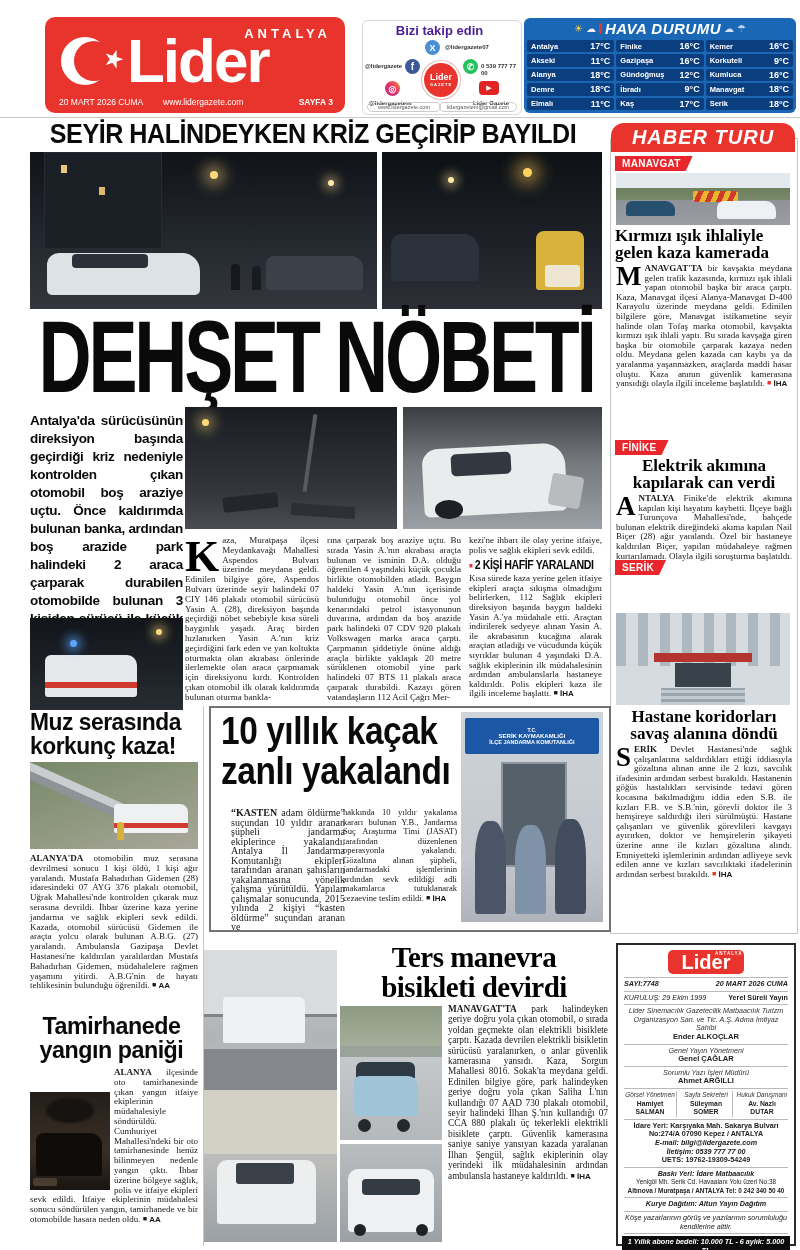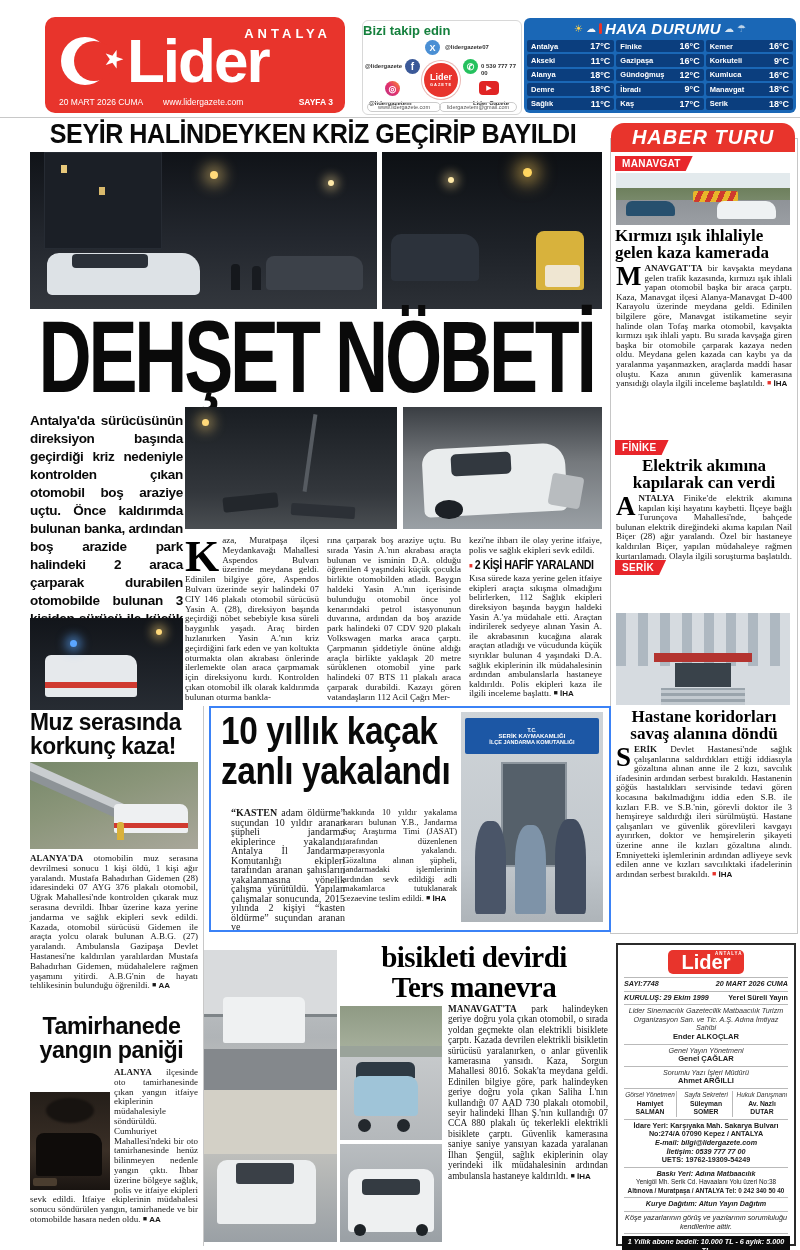--- a/index.html
+++ b/index.html
@@ -41,21 +41,21 @@
     <div class="abs" style="left:29px;top:24px;width:40px;height:40px;border-radius:50%;background:#e8342c"></div>
     <div class="abs" style="left:58px;top:28px;color:#fff;font-size:24px;transform:rotate(18deg)">★</div>
     <div class="abs ch" style="right:14px;top:9px;font-size:13px;letter-spacing:4px;color:#fff">ANTALYA</div>
     <div class="abs ch" style="left:82px;top:14px;font-size:62px;line-height:60px;color:#fff;letter-spacing:-2px">Lider</div>
     <div class="abs" style="left:14px;bottom:6px;font:8.5px 'Liberation Sans',sans-serif;color:#fff">20 MART 2026 CUMA</div>
     <div class="abs" style="left:118px;bottom:6px;font:8.5px 'Liberation Sans',sans-serif;color:#fff">www.lidergazete.com</div>
     <div class="abs" style="right:12px;bottom:6px;font:700 8.5px 'Liberation Sans',sans-serif;color:#fff">SAYFA 3</div>
   </div>
 
   <div class="abs" style="left:362px;top:20px;width:158px;height:93px;border:1.5px solid #d8d8d8;border-radius:6px;background:#fff">
-    <div class="abs" style="left:0;right:5px;top:2px;font:700 13px 'Liberation Sans',sans-serif;color:#15803d">Bizi takip edin</div>
+    <div class="abs" style="left:0;right:5px;top:2px;text-align:center;font:700 13px 'Liberation Sans',sans-serif;color:#4c1d95">Bizi takip edin</div>
     <div class="circle" style="left:62px;top:19px;width:15px;height:15px;background:#4a8fd4;font-size:9px">X</div>
     <div class="handle" style="left:82px;top:23px">@lidergazete07</div>
     <div class="circle" style="left:42px;top:38px;width:15px;height:15px;background:#3b5998;font-size:10px">f</div>
     <div class="handle" style="left:2px;top:42px">@lidergazete</div>
     <div class="circle" style="left:100px;top:38px;width:15px;height:15px;background:#25c15e;font-size:9px">✆</div>
     <div class="handle" style="left:118px;top:42px;width:38px">0 539 777 77 00</div>
     <div class="circle" style="left:22px;top:60px;width:15px;height:15px;background:linear-gradient(45deg,#c13584,#e1306c,#fd8d32);font-size:9px">◎</div>
     <div class="handle" style="left:6px;top:79px">@lidergazetem</div>
     <div class="abs" style="left:116px;top:60px;width:20px;height:14px;background:#e02424;border-radius:4px;display:flex;align-items:center;justify-content:center">
          <span style="color:#fff;font-size:7px">▶</span>
@@ -89,21 +89,21 @@
         </div>
       <div class="wcell">
           <span class="wname">Alanya</span>
           <span class="wtemp">18°C</span>
         </div>
       <div class="wcell">
           <span class="wname">Demre</span>
           <span class="wtemp">18°C</span>
         </div>
       <div class="wcell">
-          <span class="wname">Sağlık</span>
+          <span class="wname">Elmalı</span>
           <span class="wtemp">11°C</span>
         </div>
       <div class="wcell">
           <span class="wname">Finike</span>
           <span class="wtemp">16°C</span>
         </div>
       <div class="wcell">
           <span class="wname">Gazipaşa</span>
           <span class="wtemp">16°C</span>
         </div>
@@ -272,21 +272,21 @@
       <div style="left:20%;top:6%;width:60%;height:26%;background:#171310;border-radius:50%;filter:blur(1px)"></div>
       <div style="left:4%;bottom:4%;width:30%;height:8%;background:#4a3d2f;border-radius:2px"></div>
     </div>
     <span class="lead">ALANYA</span><span> ilçesinde oto tamirhanesinde çıkan yangın itfaiye ekiplerinin müdahalesiyle söndürüldü. Cumhuriyet Mahallesi'ndeki bir oto tamirhanesinde henüz bilinmeyen nedenle yangın çıktı. İhbar üzerine bölgeye sağlık, polis ve itfaiye ekipleri sevk edildi. İtfaiye ekiplerinin müdahalesi sonucu söndürülen yangın, tamirhanede ve bir otomobilde hasara neden oldu.</span>
     <span class="bullet">■</span>
     <span class="credit">AA</span>
   </div>
 
   <div class="hairline" style="left:203px;top:706px;width:1px;height:540px"></div>
 
-  <div class="abs" style="left:209px;top:706px;width:398px;height:222px;border:2px solid #3b82f6;background:#fff">
+  <div class="abs" style="left:209px;top:706px;width:398px;height:222px;border:2px solid #737373;background:#fff">
     <div class="ch" style="position:absolute;left:10px;top:4px;font-size:38px;line-height:38px;white-space:nowrap;transform:scaleX(.88);transform-origin:left">10 yıllık kaçak</div>
     <div class="ch" style="position:absolute;left:10px;top:44px;font-size:38px;line-height:38px;white-space:nowrap;transform:scaleX(.88);transform-origin:left">zanlı yakalandı</div>
     <div class="ph" style="left:250px;top:4px;width:142px;height:210px;background:linear-gradient(180deg,#cfd4d8 0%,#c2c8cd 70%,#aeb4b9 100%)">
       <div style="left:3%;top:3%;width:94%;height:17%;background:#1c57a5;border-radius:2px;display:flex;flex-direction:column;align-items:center;justify-content:center">
         <span style="font:700 5px 'Liberation Sans',sans-serif;color:#fff">T.C.</span>
         <span style="font:700 6px 'Liberation Sans',sans-serif;color:#fff">SERİK KAYMAKAMLIĞI</span>
         <span style="font:700 5.5px 'Liberation Sans',sans-serif;color:#fff">İLÇE JANDARMA KOMUTANLIĞI</span>
       </div>
       <div style="left:28%;top:24%;width:44%;height:48%;background:#55606a;border:2px solid #8d969e"></div>
       <div style="left:10%;bottom:4%;width:22%;height:44%;background:#4a5568;border-radius:40% 40% 6% 6%"></div>
@@ -306,22 +306,22 @@
   <div class="ph" style="left:204px;top:950px;width:133px;height:292px;background:linear-gradient(180deg,#c6c9cc 0%,#b0b4b7 30%,#cfcdc6 55%,#9aa0a5 100%)">
     <div style="left:0;top:0;width:100%;height:22%;background:#d9dbdd;border-bottom:3px solid #7e8488"></div>
     <div style="left:14%;top:16%;width:62%;height:16%;background:#eff1f2;border-radius:4px 6px 2px 2px"></div>
     <div style="left:0;top:34%;width:100%;height:14%;background:#84888c"></div>
     <div style="left:0;top:48%;width:100%;height:22%;background:#d3d0c6"></div>
     <div style="left:10%;bottom:6%;width:74%;height:22%;background:#eceeef;border-radius:10px 10px 3px 3px"></div>
     <div style="left:24%;bottom:20%;width:44%;height:7%;background:#3a4047;border-radius:3px"></div>
   </div>
 
   <div class="abs" style="left:340px;top:942px;width:268px;text-align:center">
+    <div class="ser-head" style="position:static;font-size:29px;line-height:30px;letter-spacing:-.5px">Ters manevra</div>
     <div class="ser-head" style="position:static;font-size:29px;line-height:30px;letter-spacing:-.5px">bisikleti devirdi</div>
-    <div class="ser-head" style="position:static;font-size:29px;line-height:30px;letter-spacing:-.5px">Ters manevra</div>
   </div>
 
   <div class="ph" style="left:340px;top:1006px;width:102px;height:134px;background:linear-gradient(180deg,#8f9a84 0%,#aab3a0 38%,#c6c9cb 38%,#b4b8bb 100%)">
     <div style="left:0;top:30%;width:100%;height:8%;background:#9aa39a"></div>
     <div style="left:16%;top:42%;width:58%;height:12%;background:#2e3a44;border-radius:6px 6px 0 0"></div>
     <div style="left:14%;top:52%;width:62%;height:30%;background:#9fc4d8;border-radius:6px 10px 4px 4px"></div>
     <div style="left:18%;bottom:6%;width:13px;height:13px;border-radius:50%;background:#23282d"></div>
     <div style="left:56%;bottom:6%;width:13px;height:13px;border-radius:50%;background:#23282d"></div>
   </div>
   <div class="ph" style="left:340px;top:1144px;width:102px;height:98px;background:linear-gradient(180deg,#b9bdc0 0%,#9aa0a5 100%)">
@@ -342,21 +342,21 @@
       <span style="display:inline-block;background:#e8342c;color:#fff;border-radius:5px;padding:2px 14px;position:relative">
         <span style="font:700 20px/20px 'Liberation Sans',sans-serif">Lider</span>
         <span style="position:absolute;right:2px;top:1px;font:700 4.5px 'Liberation Sans',sans-serif;letter-spacing:1px">ANTALYA</span>
       </span>
     </div>
     <div class="imp-row" style="display:flex;justify-content:space-between">
       <span style="font-style:italic;font-weight:700">SAYI:7748</span>
       <span style="font-style:italic;font-weight:700">20 MART 2026 CUMA</span>
     </div>
     <div class="imp-row" style="display:flex;justify-content:space-between">
-      <span style="font-style:italic;font-weight:700">KURULUŞ: 29 Ekim 1999</span>
+      <span style="font-style:italic;font-weight:400">KURULUŞ: 29 Ekim 1999</span>
       <span style="font-weight:700">Yerel Süreli Yayın</span>
     </div>
     <div class="imp-row">
       <span class="imp-role">Lider Sinemacılık Gazetecilik Matbaacılık Turizm Organizasyon San. ve Tic. A.Ş. Adına İmtiyaz Sahibi</span><br>
       <span class="imp-name">Ender ALKOÇLAR</span>
     </div>
     <div class="imp-row">
       <span class="imp-role">Genel Yayın Yönetmeni</span><br>
       <span class="imp-name">Genel ÇAĞLAR</span>
     </div>
@@ -378,21 +378,21 @@
         <span class="imp-name" style="font-size:6.8px">Av. Nazlı DUTAR</span>
       </span>
     </div>
     <div class="imp-row">
       <span style="font-weight:700">İdare Yeri: Karşıyaka Mah. Sakarya Bulvarı No:274/A 07090 Kepez / ANTALYA</span><br>
       <span style="font-style:italic;font-weight:700">E-mail: bilgi@lidergazete.com</span><br>
       <span style="font-style:italic;font-weight:700">İletişim: 0539 777 77 00</span><br>
       <span style="font-weight:700">UETS: 19762-19309-54249</span>
     </div>
     <div class="imp-row">
-      <span style="font-weight:700;font-style:italic">Baskı Yeri: Adına Matbaacılık</span><br>
+      <span style="font-weight:700;font-style:italic">Baskı Yeri: İdare Matbaacılık</span><br>
       <span style="font-size:6.4px">Yenigöl Mh. Serik Cd. Havaalanı Yolu üzeri No:38</span><br>
       <span style="font-size:6.4px;font-weight:700">Altınova / Muratpaşa / ANTALYA   Tel: 0 242 340 50 40</span>
     </div>
     <div class="imp-row">
       <span style="font-weight:700;font-style:italic">Kurye Dağıtım: Altun Yayın Dağıtım</span>
     </div>
     <div class="imp-row">
       <span style="font-style:italic">Köşe yazarlarının görüş ve yazılarının sorumluluğu kendilerine aittir.</span>
     </div>
     <div class="imp-row" style="background:#0c0c0c;color:#fff;border-bottom:none;margin:2px -2px 0 -2px;padding:2px">

